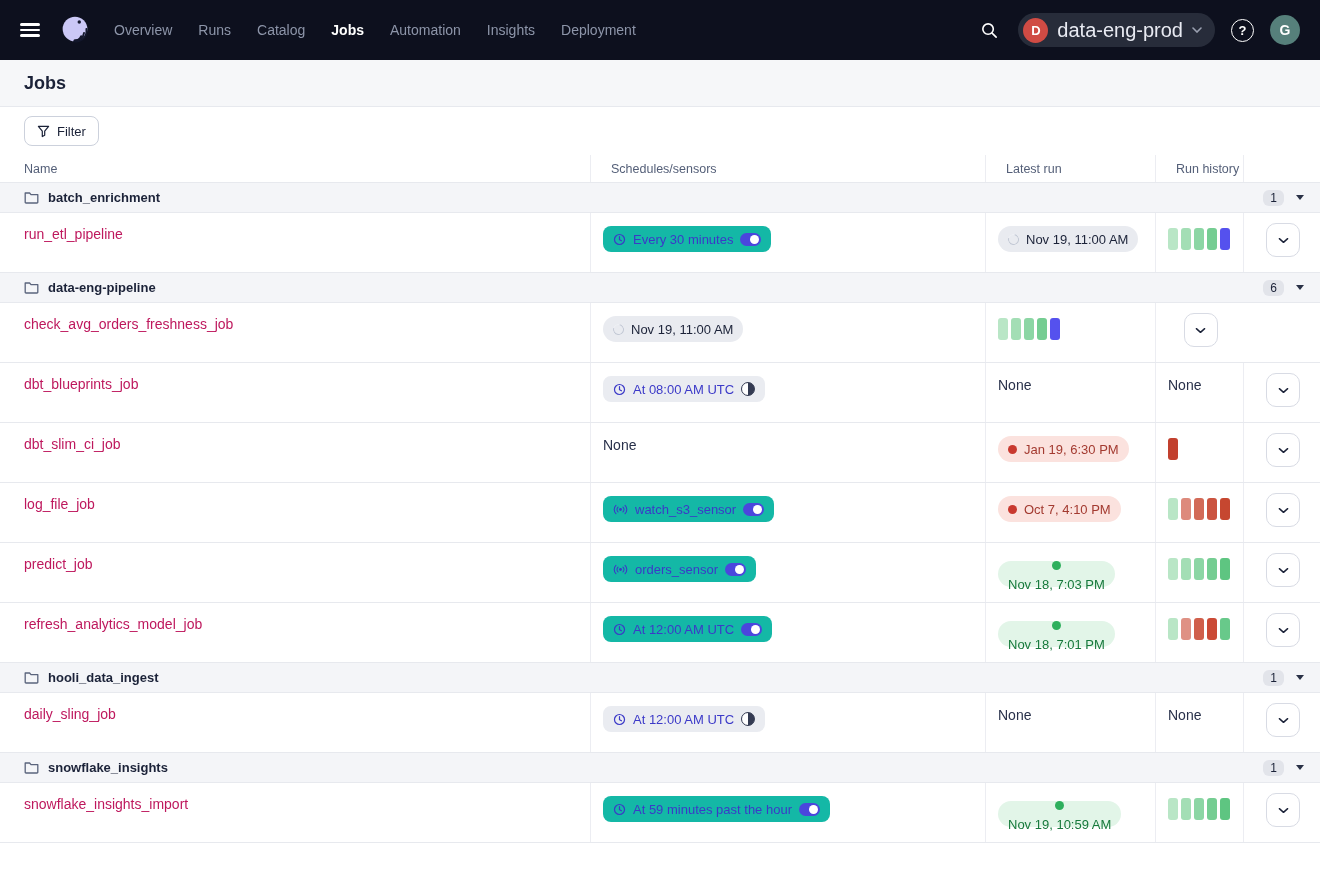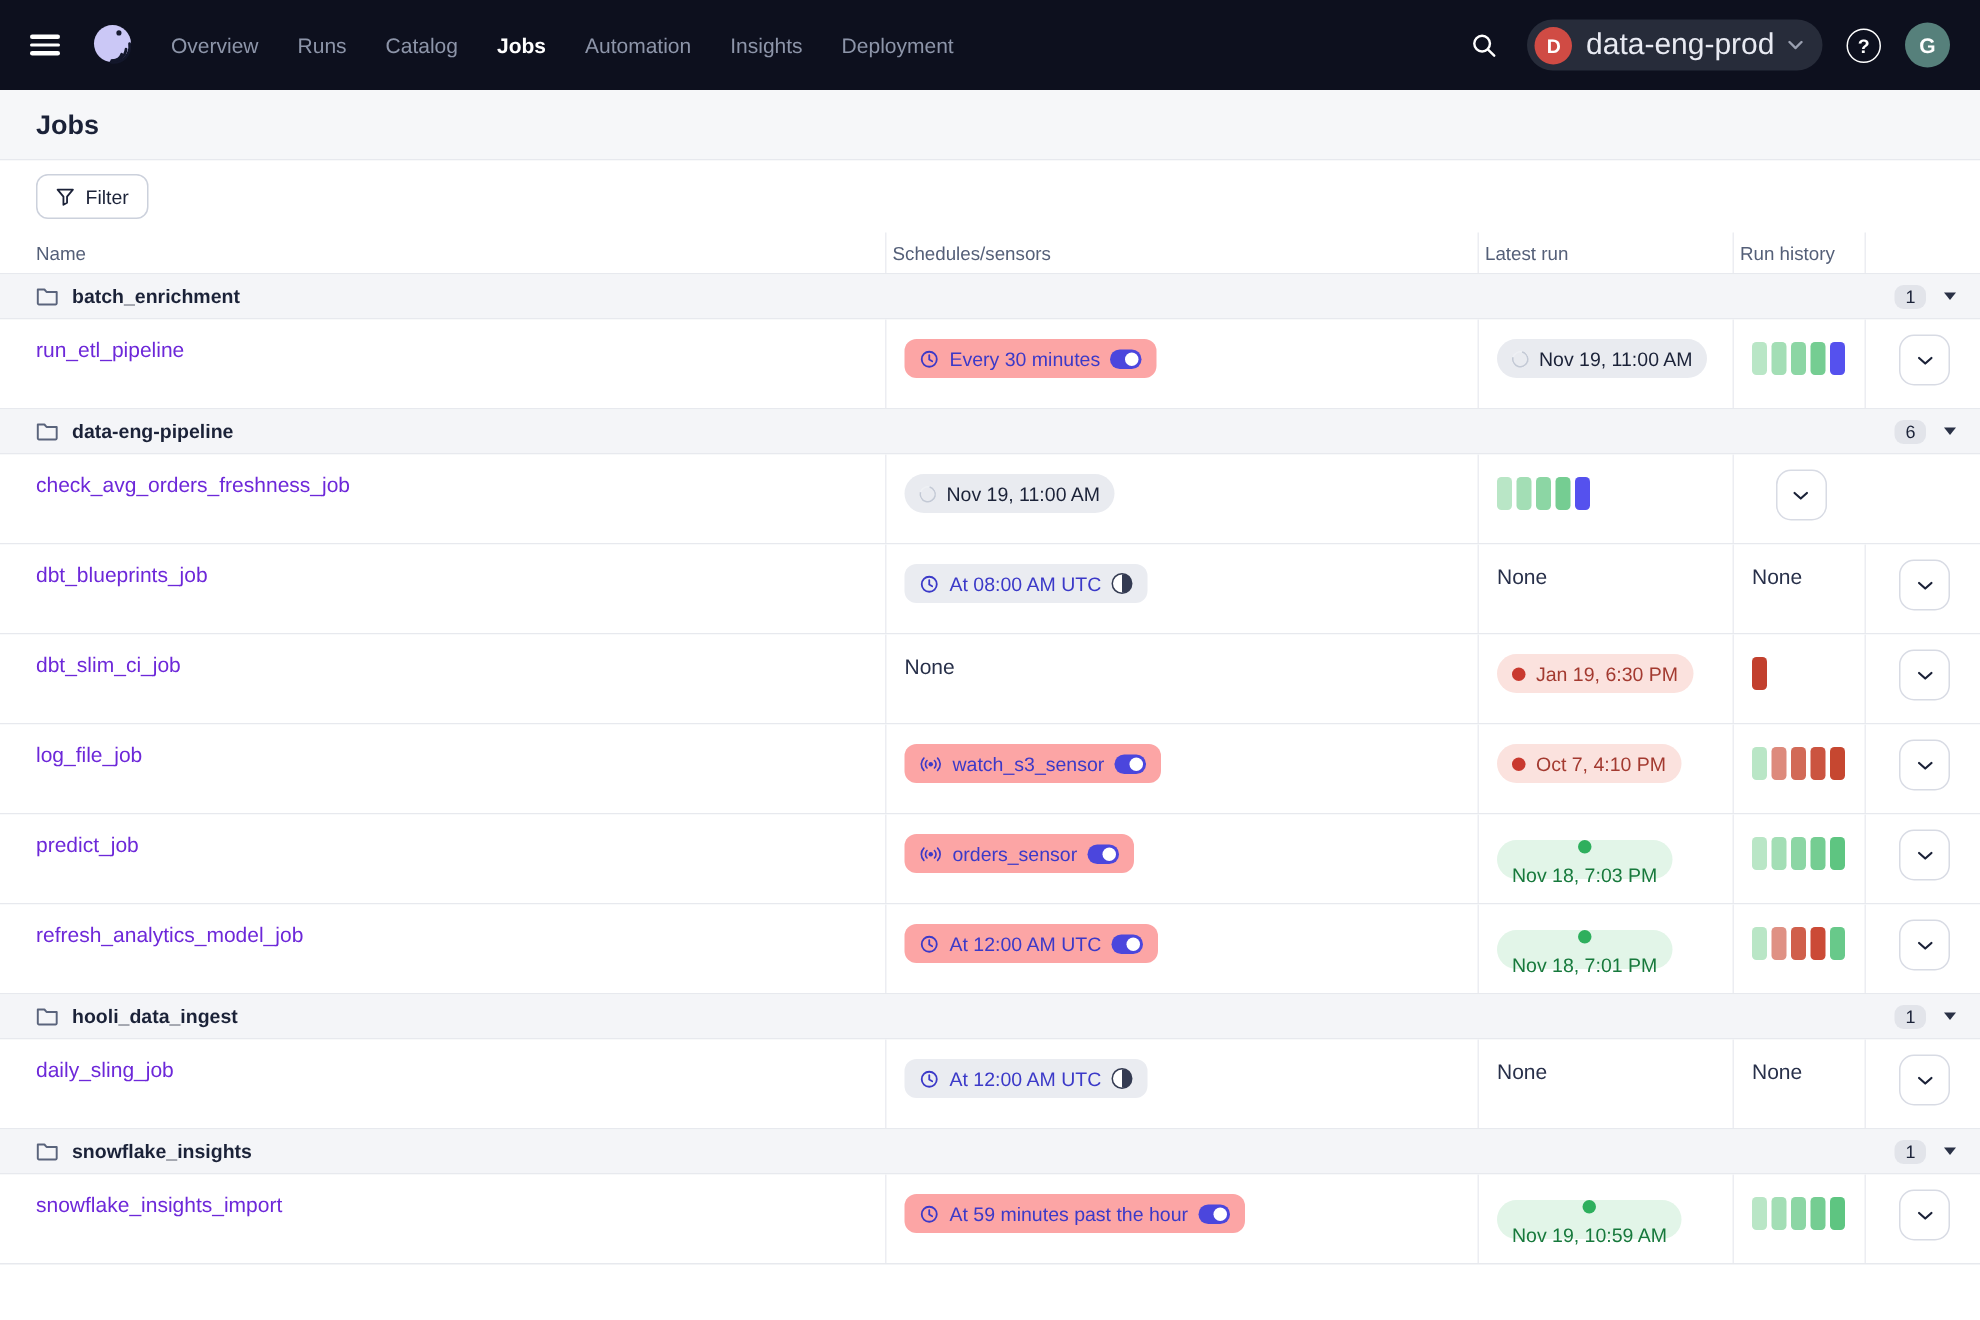--- a/index.html
+++ b/index.html
@@ -24,39 +24,39 @@
 
   
   .page-head { height:47px; background:#f6f7f9; border-bottom:1px solid #e7e9ee; display:flex; align-items:center; padding:0 24px; }
   .page-title { font-size:18px; font-weight:700; color:#1b2238; }
   .filter-row { height:48px; display:flex; align-items:center; padding:0 24px; background:#fff; }
   .filter-btn { height:30px; border:1px solid #ccd1dc; border-radius:8px; background:#fff; display:inline-flex; align-items:center; gap:7px; padding:0 12px; font-size:13px; color:#1b2238; cursor:pointer; }
 
   
   .grid-cols { display:grid; grid-template-columns:590px 395px 170px 88px 77px; }
   .thead { height:28px; border-bottom:1px solid #e7e9ee; color:#545f78; font-size:12.5px; align-items:center; }
-  .th { padding-left:4px; border-left:1px solid #ecedf2; height:100%; display:flex; align-items:center; }
+  .th { padding-left:20px; border-left:1px solid #ecedf2; height:100%; display:flex; align-items:center; }
   .th:first-child { padding-left:24px; border-left:none; }
 
   .group-row { height:30px; background:#f4f5f8; border-bottom:1px solid #e7e9ee; display:flex; align-items:center; padding:0 16px 0 24px; gap:9px; cursor:pointer; }
   .group-name { font-size:13px; font-weight:700; color:#1b2238; }
   .group-right { margin-left:auto; display:flex; align-items:center; gap:12px; }
   .count-badge { background:#e2e4ea; border-radius:6px; padding:1px 7px; font-size:12px; color:#1b2238; }
   .caret-down { width:0; height:0; border-left:4px solid transparent; border-right:4px solid transparent; border-top:5px solid #2a3146; cursor:pointer; }
 
   .job-row { height:60px; border-bottom:1px solid #e7e9ee; background:#fff; }
   .cell { padding:13px 10px 0 12px; border-left:1px solid #ecedf2; }
   .cell.name { padding:12px 10px 0 24px; border-left:none; }
   .cell.action { display:flex; justify-content:center; padding-top:10px; border-left:1px solid #ecedf2; }
-  .job-link { color:#6d28d9; font-size:14px; text-decoration:none; cursor:pointer; }
+  .job-link { color:#be185d; font-size:14px; text-decoration:none; cursor:pointer; }
   .none-text { font-size:14px; color:#28304a; }
 
   .pill { display:inline-flex; align-items:center; gap:7px; height:26px; padding:0 10px; font-size:13px; white-space:nowrap; cursor:pointer; }
   .pill.trigger { border-radius:8px; }
-  .pill.trigger.on  { background:#fca5a5; color:#3b39c8; }
+  .pill.trigger.on  { background:#14b8a6; color:#3b39c8; }
   .pill.trigger.off { background:#eaecf1; color:#3b39c8; }
   .pill.run { border-radius:13px; }
   .pill.run.in_progress { background:#e9ebf0; color:#1b2238; }
   .pill.run.failure { background:#fbe2de; color:#a33a30; }
   .pill.run.success { background:#e2f5e8; color:#17793c;flex-direction:column; }
 
   .dot { width:9px; height:9px; border-radius:50%; flex:none; }
   .dot.failure { background:#c9392f; }
   .dot.success { background:#2eaf5d; }
   .spinner { width:11px; height:11px; border-radius:50%; border:1.6px solid #c3c9d5; border-top-color:#eef0f4; transform:rotate(-30deg); flex:none; }

